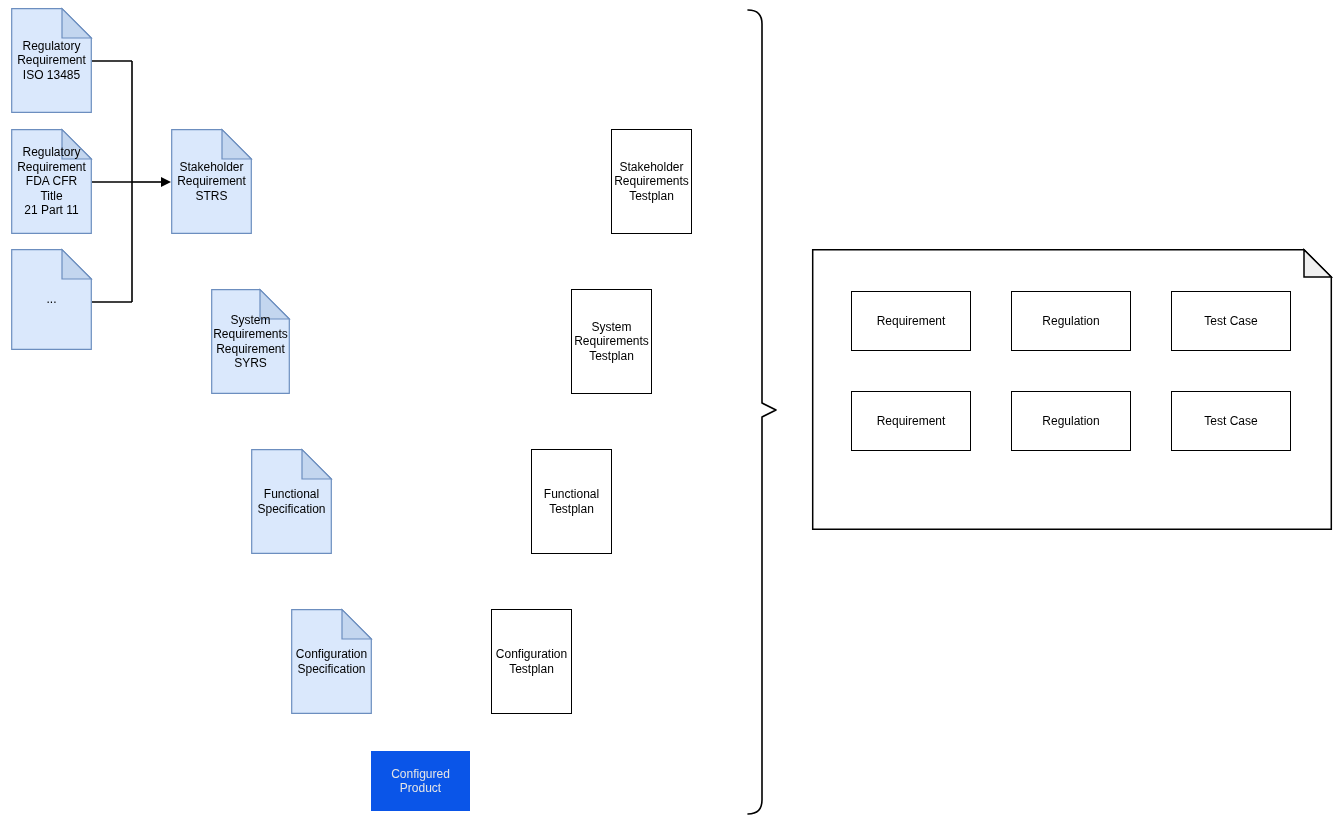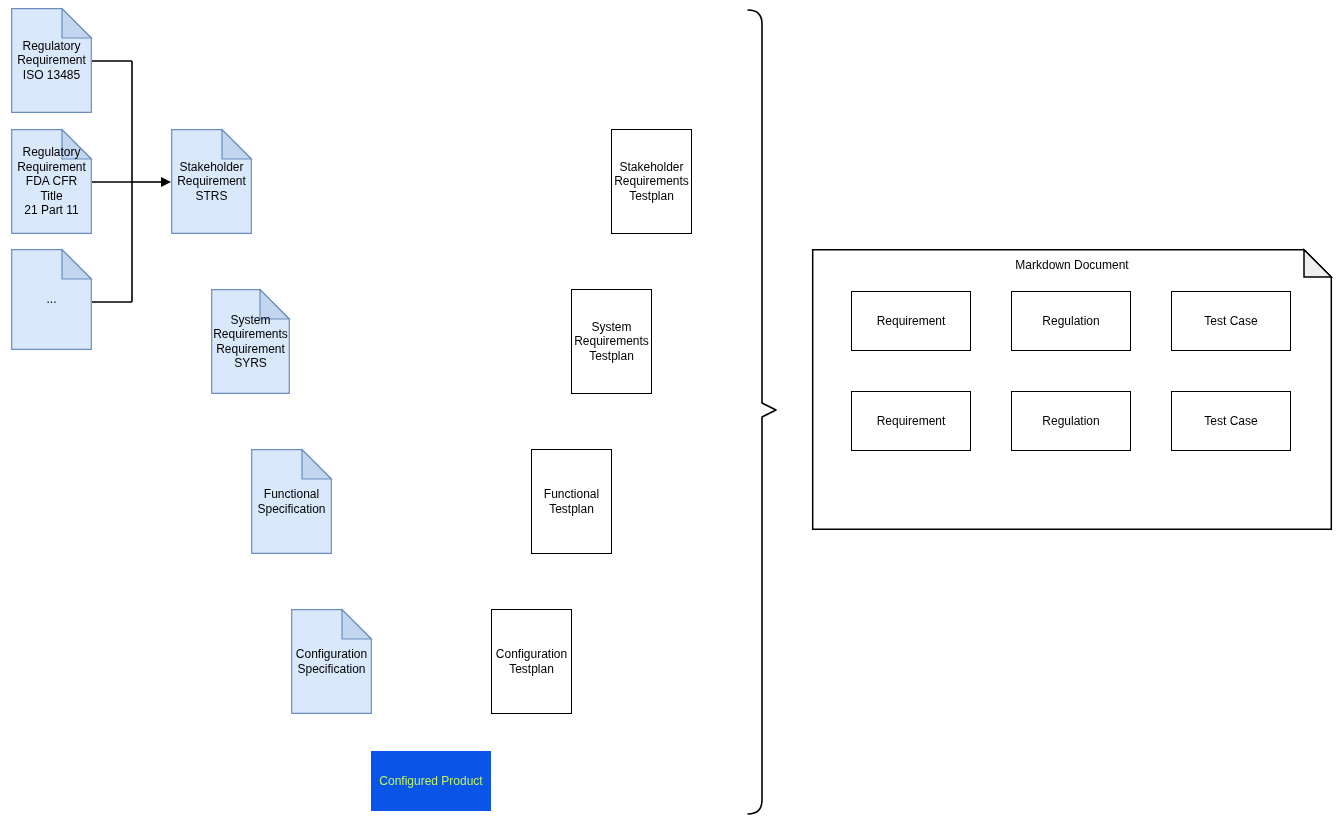--- a/index.html
+++ b/index.html
@@ -218,30 +218,29 @@
       <div class="rect-shape" style="left: 571px; top: 289px; width: 81px; height: 105px; border-color: rgb(0, 0, 0); background: rgb(255, 255, 255);">System
 Requirements
 Testplan</div>
       <div class="rect-shape" style="left: 531px; top: 449px; width: 81px; height: 105px; border-color: rgb(0, 0, 0); background: rgb(255, 255, 255);">Functional
 Testplan</div>
       <div class="rect-shape" style="left: 491px; top: 609px; width: 81px; height: 105px; border-color: rgb(0, 0, 0); background: rgb(255, 255, 255);">Configuration
 Testplan</div>
     </div>
 
   <div id="product-slot">
-      <div class="solid-shape" style="left: 371px; top: 751px; width: 120px; height: 60px; background: rgb(10, 85, 232); color: #bef264;">Configured Product</div>
+      <div class="solid-shape" style="left: 371px; top: 751px; width: 99px; height: 60px; background: rgb(10, 85, 232); color: #e5e5e5;">Configured Product</div>
     </div>
 
   <div id="markdown-container-slot">
       <div class="container-shape" style="left: 812px; top: 249px; width: 520px; height: 281px;">
         <svg width="520" height="281" viewBox="0 0 520 281">
           <path d="M0.7,0.7 L492,0.7 L519.3,28 L519.3,280.3 L0.7,280.3 Z" fill="#ffffff" stroke="#000000" stroke-width="1.5"></path>
           <path d="M492,0.7 L492,28 L519.3,28 Z" fill="#f0f0f0" stroke="#000000" stroke-width="1.5"></path>
         </svg>
-        <div class="container-title" style="top: 9px;">Markdown Document</div>
         <div class="container-cell" style="left: 39px; top: 42px; width: 120px; height: 60px;">Requirement</div>
         <div class="container-cell" style="left: 199px; top: 42px; width: 120px; height: 60px;">Regulation</div>
         <div class="container-cell" style="left: 359px; top: 42px; width: 120px; height: 60px;">Test Case</div>
         <div class="container-cell" style="left: 39px; top: 142px; width: 120px; height: 60px;">Requirement</div>
         <div class="container-cell" style="left: 199px; top: 142px; width: 120px; height: 60px;">Regulation</div>
         <div class="container-cell" style="left: 359px; top: 142px; width: 120px; height: 60px;">Test Case</div>
       </div>
     </div>
 
 </div>

